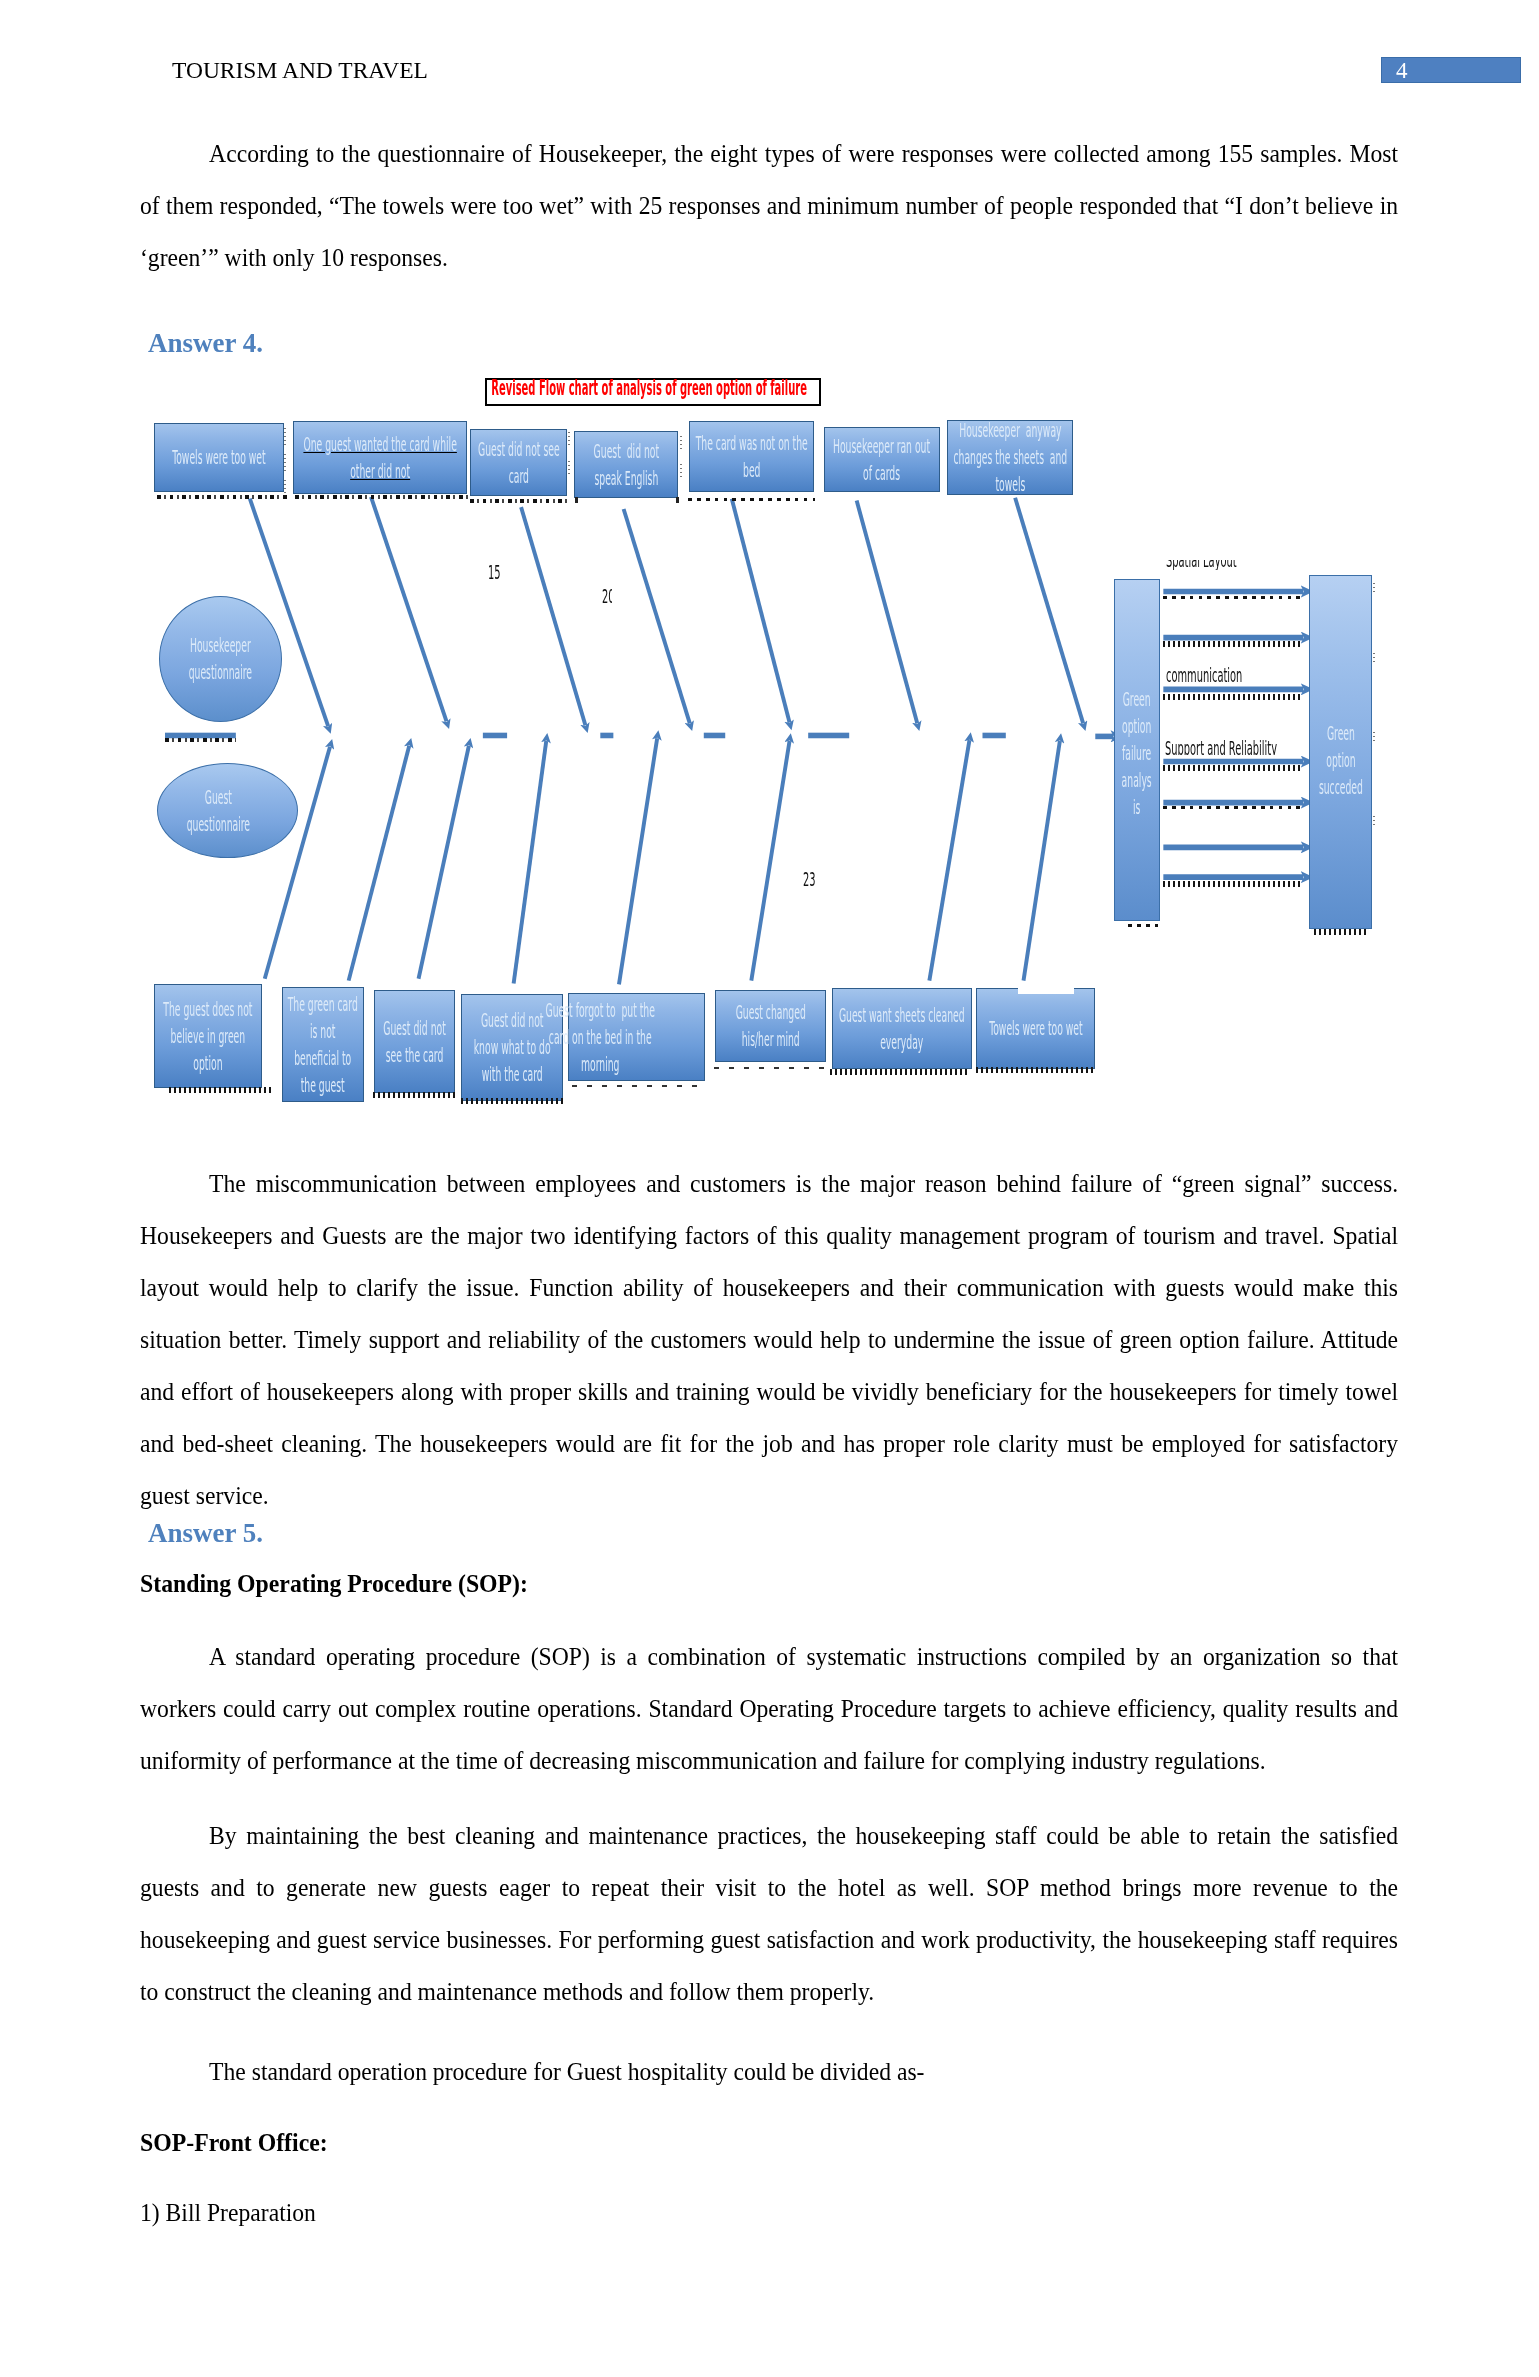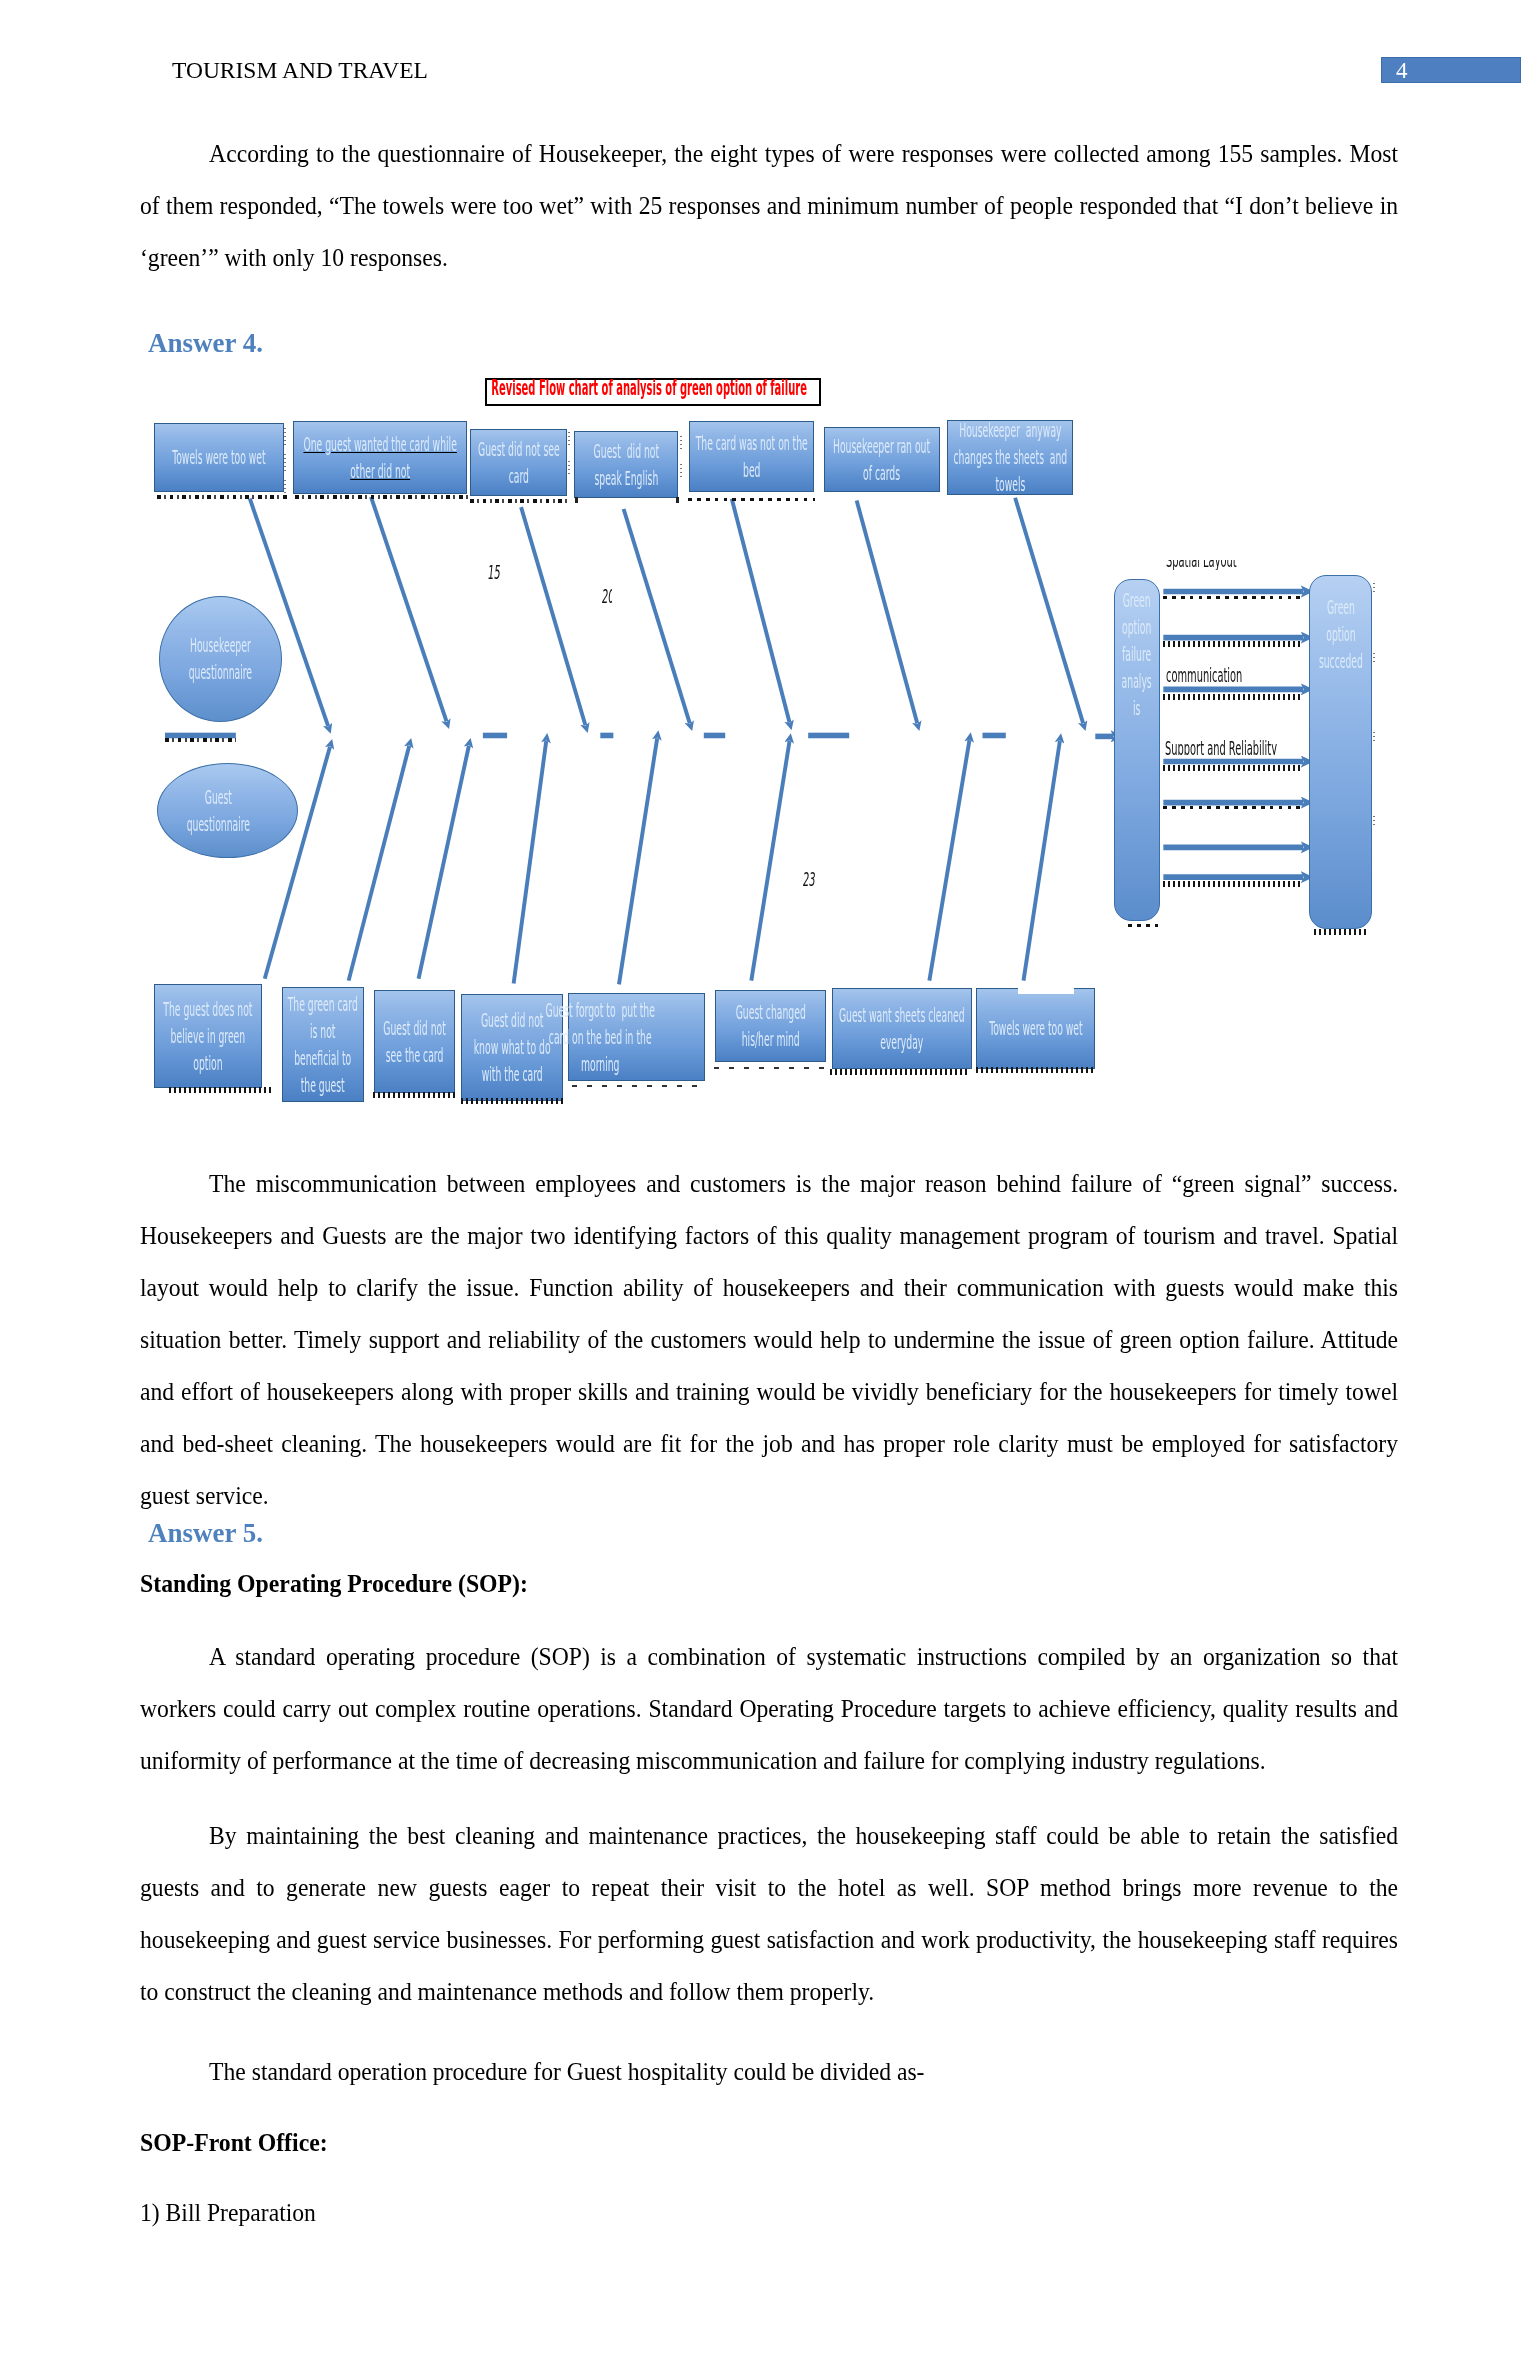--- a/index.html
+++ b/index.html
@@ -28,25 +28,25 @@
           display:flex;align-items:center;justify-content:center;}
   .dtitle .bt{color:#FF0000;font-weight:bold;font-size:20.5px;line-height:21.4px;transform:scaleX(0.54) translateX(-7.5px);margin-top:-7.5px;}
   .notch{position:absolute;background:#fff;}
   .deco{position:absolute;height:6.5px;}
   .deco.comb{background:repeating-linear-gradient(90deg,#151515 0 2.2px,transparent 2.2px 5px);height:5.6px;}
   .deco.dash{background:repeating-linear-gradient(90deg,#111 0 3.7px,transparent 3.7px 8.9px);height:3.2px;}
   .deco.dotrow{background:repeating-linear-gradient(90deg,#111 0 3.2px,#111 3.2px 3.7px,transparent 3.7px 7px,#444 7px 9px,transparent 9px 12.6px);height:3.7px;}
   .deco.dashlight{background:repeating-linear-gradient(90deg,#333 0 4.7px,transparent 4.7px 15px);height:2.2px;}
   .deco.tick{background:linear-gradient(90deg,#222 0 2.8px,transparent 2.8px calc(100% - 2.8px),#222 calc(100% - 2.8px) 100%);height:5.6px;}
   .vdots{position:absolute;background:repeating-linear-gradient(180deg,#555 0 1.1px,transparent 1.1px 3.9px);opacity:.8;}
-  .dround{position:absolute;box-sizing:border-box;border:1.3px solid #3B6FA8;border-radius:17px;
+  .dround{position:absolute;box-sizing:border-box;border:1.3px solid #3B6FA8;border-radius:0;
           background:linear-gradient(180deg,#B6D0F2 0%,#9DBFEB 25%,#7FA9E0 60%,#5B8DCC 100%);
-          display:flex;align-items:flex-start;justify-content:center;}
+          display:flex;align-items:center;justify-content:center;}
   .dlab{position:absolute;overflow:hidden;height:18.6px;}
-  .dnum{position:absolute;overflow:hidden;height:17px;font-style:italic;}
+  .dnum{position:absolute;overflow:hidden;height:17px;}
   .lb{display:block;font-family:"DejaVu Sans Condensed","DejaVu Sans",sans-serif;color:#111;
       font-size:19.6px;line-height:19.6px;white-space:nowrap;transform:scaleX(0.56);transform-origin:0 0;}
   .clip-top .lb{margin-top:-9.3px;}
   .clip-bot{height:15px;}
   .clip-right{width:10.3px;}
   .dell{position:absolute;border:0.9px solid #3B6FA8;border-radius:50%;
         background:linear-gradient(180deg,#A9C9EF 0%,#93B8E8 28%,#7BA6DF 62%,#5C8FCC 100%);
         display:flex;align-items:center;}
 </style>
 </head>

